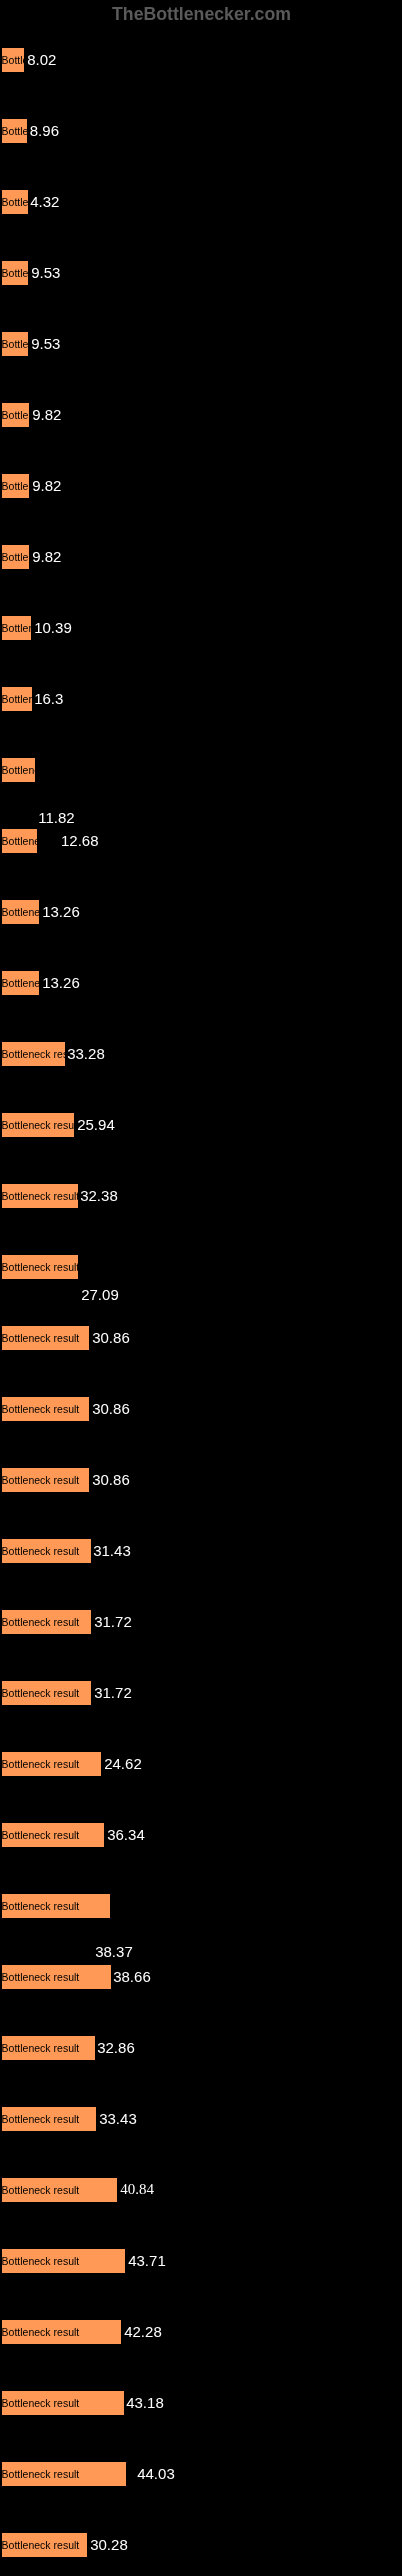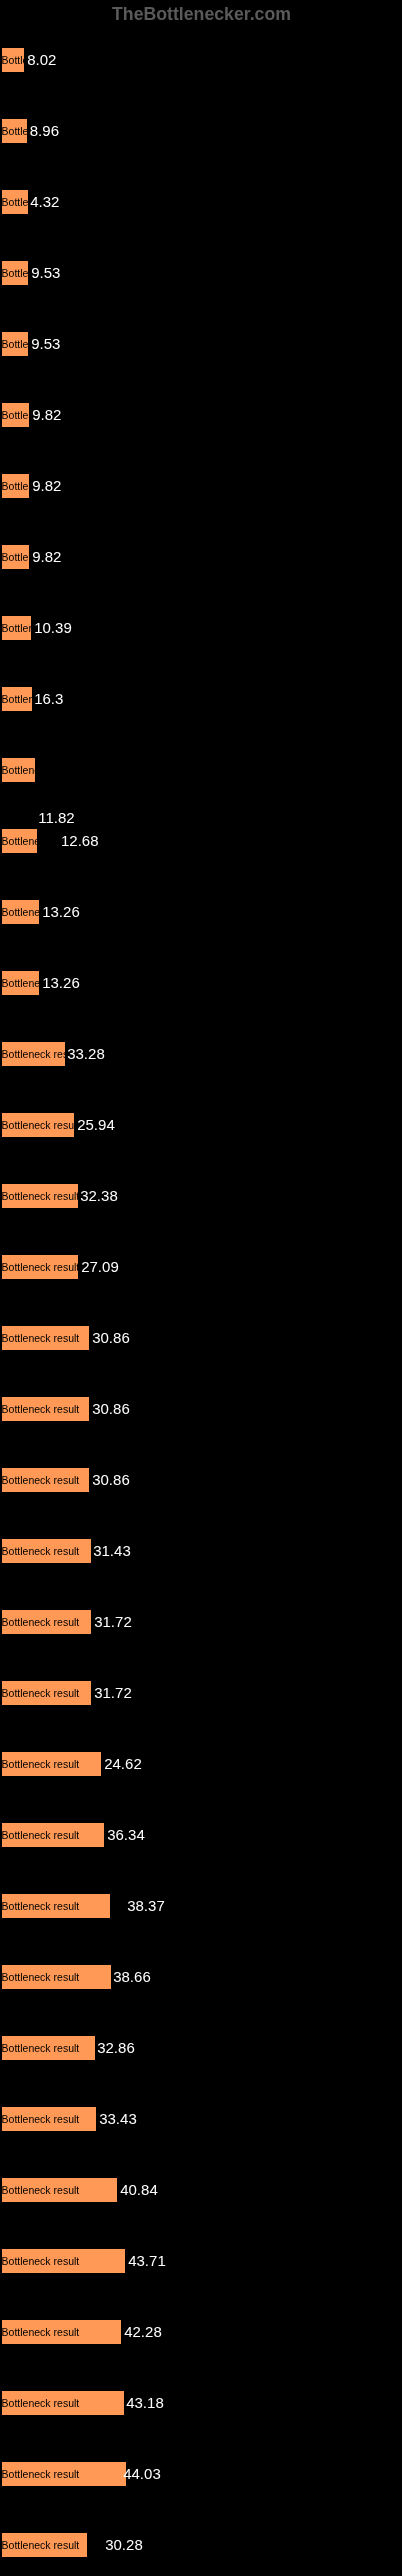--- a/index.html
+++ b/index.html
@@ -146,21 +146,21 @@
       <div class="value-label" style="left: 74px;">25.94</div>
     </div>
     <div class="row">
       <div class="bar" style="width: 76px;"></div>
       <div class="bar-label" style="left: 1.6px;">Bottleneck result</div>
       <div class="value-label" style="left: 77px;">32.38</div>
     </div>
     <div class="row">
       <div class="bar" style="width: 76px;"></div>
       <div class="bar-label" style="left: 1.6px;">Bottleneck result</div>
-      <div class="value-label" style="left: 78px;">27.09</div>
+      <div class="value-label" style="left: 78px; margin-top: 28px;">27.09</div>
     </div>
     <div class="row">
       <div class="bar" style="width: 87px;"></div>
       <div class="bar-label" style="left: 1.6px;">Bottleneck result</div>
       <div class="value-label" style="left: 89px;">30.86</div>
     </div>
     <div class="row">
       <div class="bar" style="width: 87px;"></div>
       <div class="bar-label" style="left: 1.6px;">Bottleneck result</div>
       <div class="value-label" style="left: 89px;">30.86</div>
@@ -191,61 +191,61 @@
       <div class="value-label" style="left: 101px;">24.62</div>
     </div>
     <div class="row">
       <div class="bar" style="width: 102px;"></div>
       <div class="bar-label" style="left: 1.6px;">Bottleneck result</div>
       <div class="value-label" style="left: 104px;">36.34</div>
     </div>
     <div class="row">
       <div class="bar" style="width: 108px;"></div>
       <div class="bar-label" style="left: 1.6px;">Bottleneck result</div>
-      <div class="value-label" style="left: 124px;">38.37</div>
+      <div class="value-label" style="left: 92px; margin-top: 46px;">38.37</div>
     </div>
     <div class="row">
       <div class="bar" style="width: 109px;"></div>
       <div class="bar-label" style="left: 1.6px;">Bottleneck result</div>
       <div class="value-label" style="left: 110px;">38.66</div>
     </div>
     <div class="row">
       <div class="bar" style="width: 93px;"></div>
       <div class="bar-label" style="left: 1.6px;">Bottleneck result</div>
       <div class="value-label" style="left: 94px;">32.86</div>
     </div>
     <div class="row">
       <div class="bar" style="width: 94px;"></div>
       <div class="bar-label" style="left: 1.6px;">Bottleneck result</div>
       <div class="value-label" style="left: 96px;">33.43</div>
     </div>
     <div class="row">
       <div class="bar" style="width: 115px;"></div>
       <div class="bar-label" style="left: 1.6px;">Bottleneck result</div>
-      <div class="value-label" style="left: 117px;">40.84</div>
+      <div class="value-label" style="left: 117px; font-family: Liberation Serif, serif;">40.84</div>
     </div>
     <div class="row">
       <div class="bar" style="width: 123px;"></div>
       <div class="bar-label" style="left: 1.6px;">Bottleneck result</div>
       <div class="value-label" style="left: 125px;">43.71</div>
     </div>
     <div class="row">
       <div class="bar" style="width: 119px;"></div>
       <div class="bar-label" style="left: 1.6px;">Bottleneck result</div>
       <div class="value-label" style="left: 121px;">42.28</div>
     </div>
     <div class="row">
       <div class="bar" style="width: 122px;"></div>
       <div class="bar-label" style="left: 1.6px;">Bottleneck result</div>
       <div class="value-label" style="left: 123px;">43.18</div>
     </div>
     <div class="row">
       <div class="bar" style="width: 124px;"></div>
       <div class="bar-label" style="left: 1.6px;">Bottleneck result</div>
-      <div class="value-label" style="left: 120px;">44.03</div>
+      <div class="value-label" style="left: 134px;">44.03</div>
     </div>
     <div class="row">
       <div class="bar" style="width: 85px;"></div>
       <div class="bar-label" style="left: 1.6px;">Bottleneck result</div>
-      <div class="value-label" style="left: 87px; margin-left: 15px;">30.28</div>
+      <div class="value-label" style="left: 87px;">30.28</div>
     </div>
   </div>
 
 
 </body></html>

